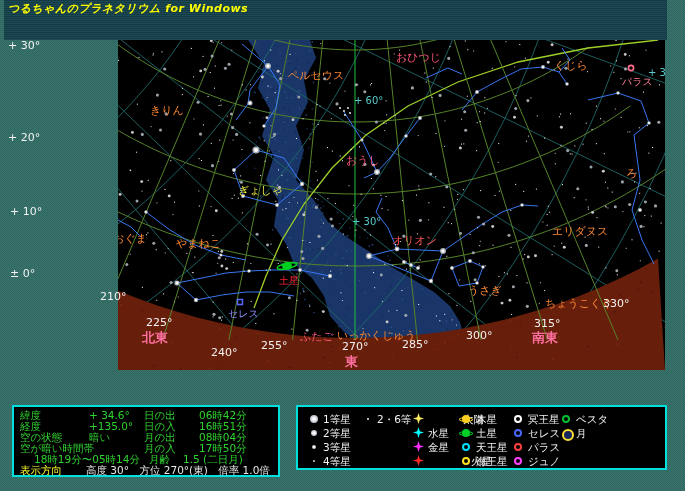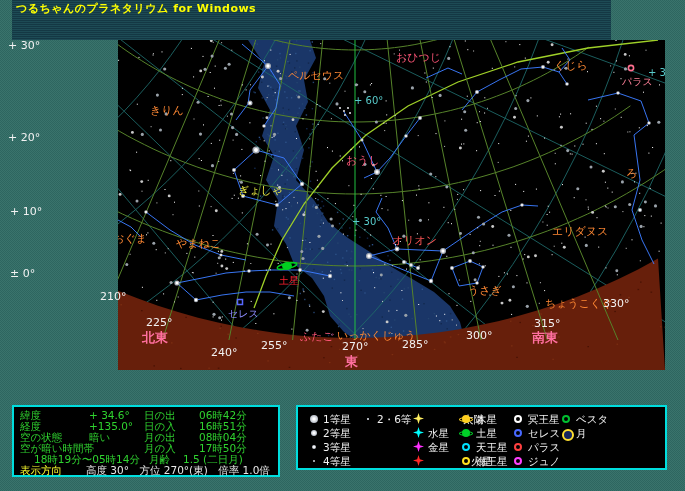--- a/index.html
+++ b/index.html
@@ -5,22 +5,22 @@
   html,body{margin:0;padding:0;background:#000;}
   .screen{
     position:relative;width:685px;height:491px;overflow:hidden;
     background-color:#2e6660;
     background-image:
       linear-gradient(45deg,#3a746c 25%,transparent 25%,transparent 75%,#3a746c 75%),
       linear-gradient(45deg,#3a746c 25%,transparent 25%,transparent 75%,#3a746c 75%);
     background-size:2px 2px;background-position:0 0,1px 1px;
     font-family:"DejaVu Sans",sans-serif;
   }
-  .top-strip{position:absolute;left:12px;top:0;width:599px;height:40px;
-    background:repeating-linear-gradient(0deg,#1d4b55 0 1px,#143844 1px 2px);}
+  .top-strip{position:absolute;left:4px;top:0;width:663px;height:40px;
+    background:repeating-linear-gradient(0deg,#1d4b55 0 1px,#143844 1px 2px);font-style:italic;}
   .app-title{position:absolute;left:4px;top:1px;font-size:11px;font-weight:bold;
     color:#ffff00;white-space:nowrap;letter-spacing:0.5px;}
   .chart-title{position:absolute;left:0;top:16px;width:685px;text-align:center;
     font-size:17px;color:#00e0e0;white-space:nowrap;letter-spacing:1px;}
   .chart{position:absolute;left:118px;top:40px;width:547px;height:330px;background:#000;overflow:hidden;}
   .lbl{position:absolute;white-space:nowrap;line-height:1;}
   .alt-lbl{font-size:11px;color:#f2f2f2;}
   .az-lbl{font-size:11px;color:#f2f2f2;}
   .dir-lbl{font-size:13px;color:#ff6f9f;font-weight:bold;}
   .dec-lbl{font-size:10px;color:#58cccc;}

